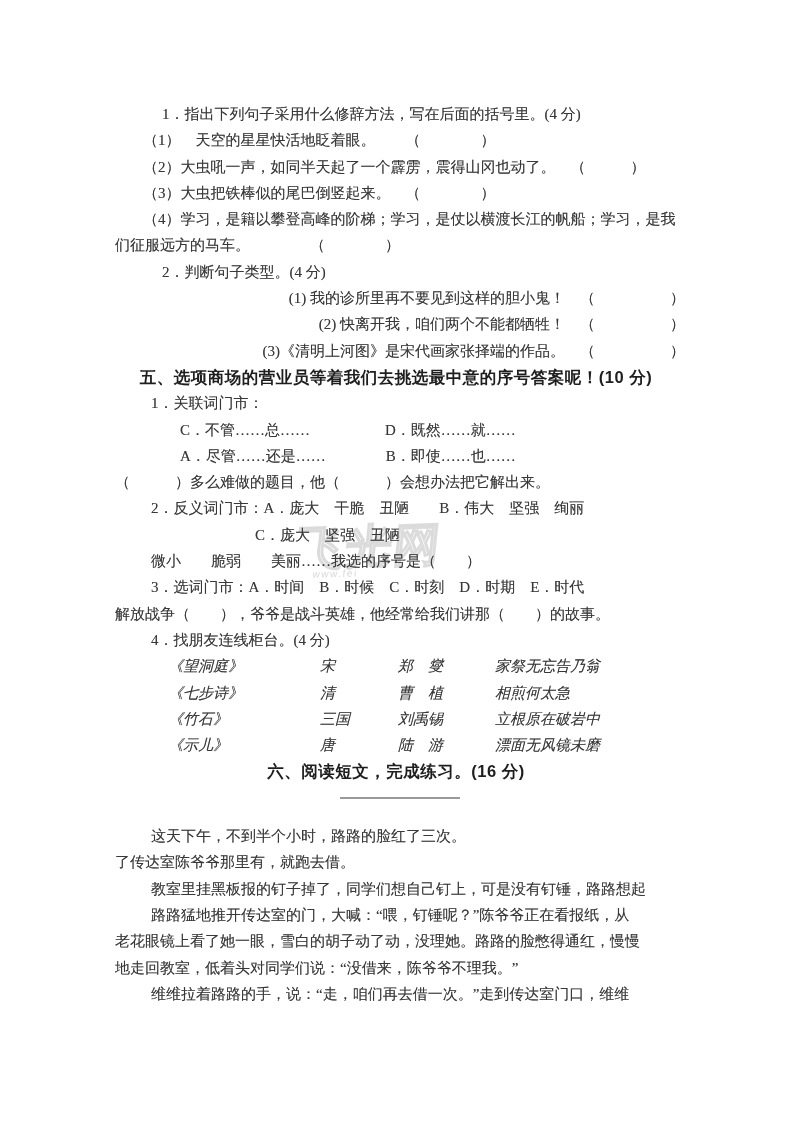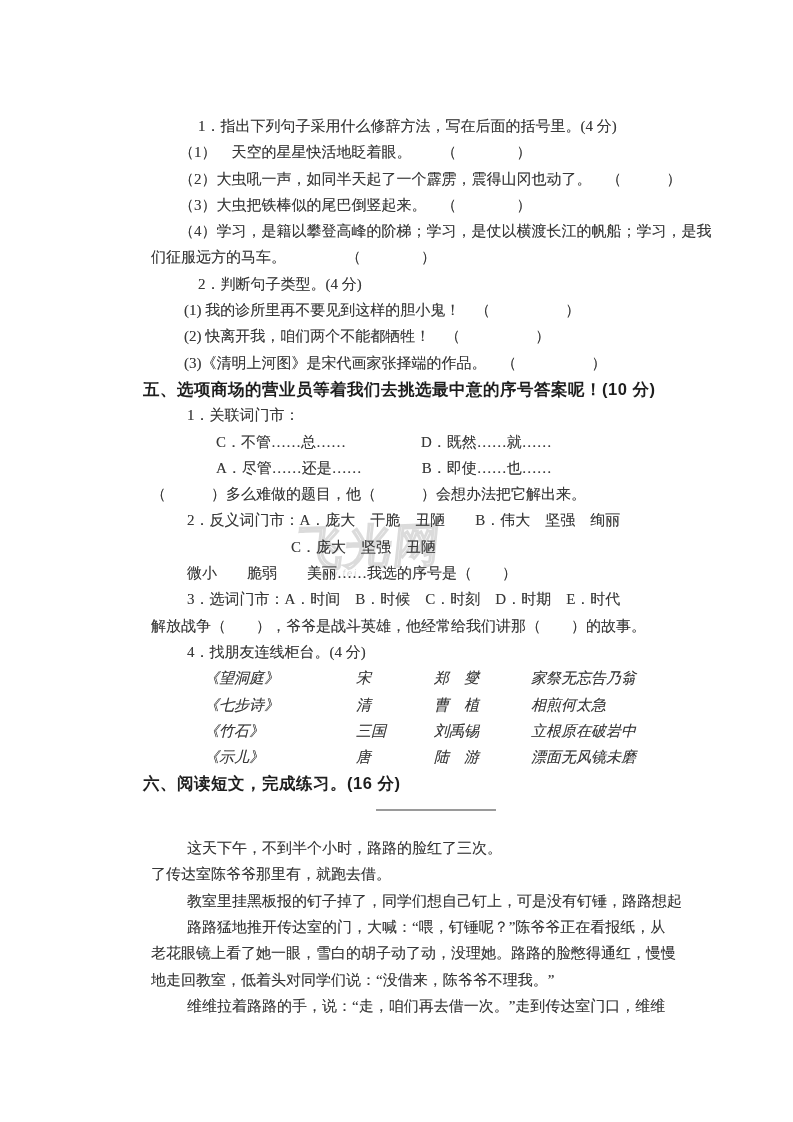--- a/index.html
+++ b/index.html
@@ -9,48 +9,48 @@
     height: 1122px;
     background: #ffffff;
     overflow: hidden;
     font-family: "Liberation Serif", "DejaVu Serif", serif;
     color: #383838;
   }
   #doc-body {
     position: absolute;
     left: 115px;
     top. : 0;
-    top: 113px;
+    top: 101px;
     width: 570px;
-    margin-left: 36px;
   }
   .line {
     font-size: 15px;
     line-height: 26.3px;
     height: 26.3px;
     white-space: pre;
     text-shadow: 0 0 0.5px rgba(55,55,55,0.45);
   }
   
   .i0  { padding-left: 0; }
   .i15 { padding-left: 28px; }
-  .i18 { padding-left: 33px; }
+  .i18 { padding-left: 33px; text-align: right; }
   .i2  { padding-left: 36px; }
   .i26 { padding-left: 47px; }
   .i36 { padding-left: 65px; }
   .i78 { padding-left: 140px; }
   
   .hdr {
     font-family: "Liberation Sans", "DejaVu Sans", sans-serif;
     font-weight: bold;
     font-size: 16.5px;
     color: #1e1e1e;
     letter-spacing: 0.5px;
     margin-left: -8px;
     text-shadow: none;
+    text-align: center;
   }
   
   .poem-row { padding-left: 53px; font-style: italic; }
   .pcol { display: inline-block; white-space: pre; vertical-align: top; }
   .pcol0 { width: 152px; }
   .pcol1 { width: 78px; }
   .pcol2 { width: 97px; }
   
   .rule-slot { position: relative; }
   .title-rule {

